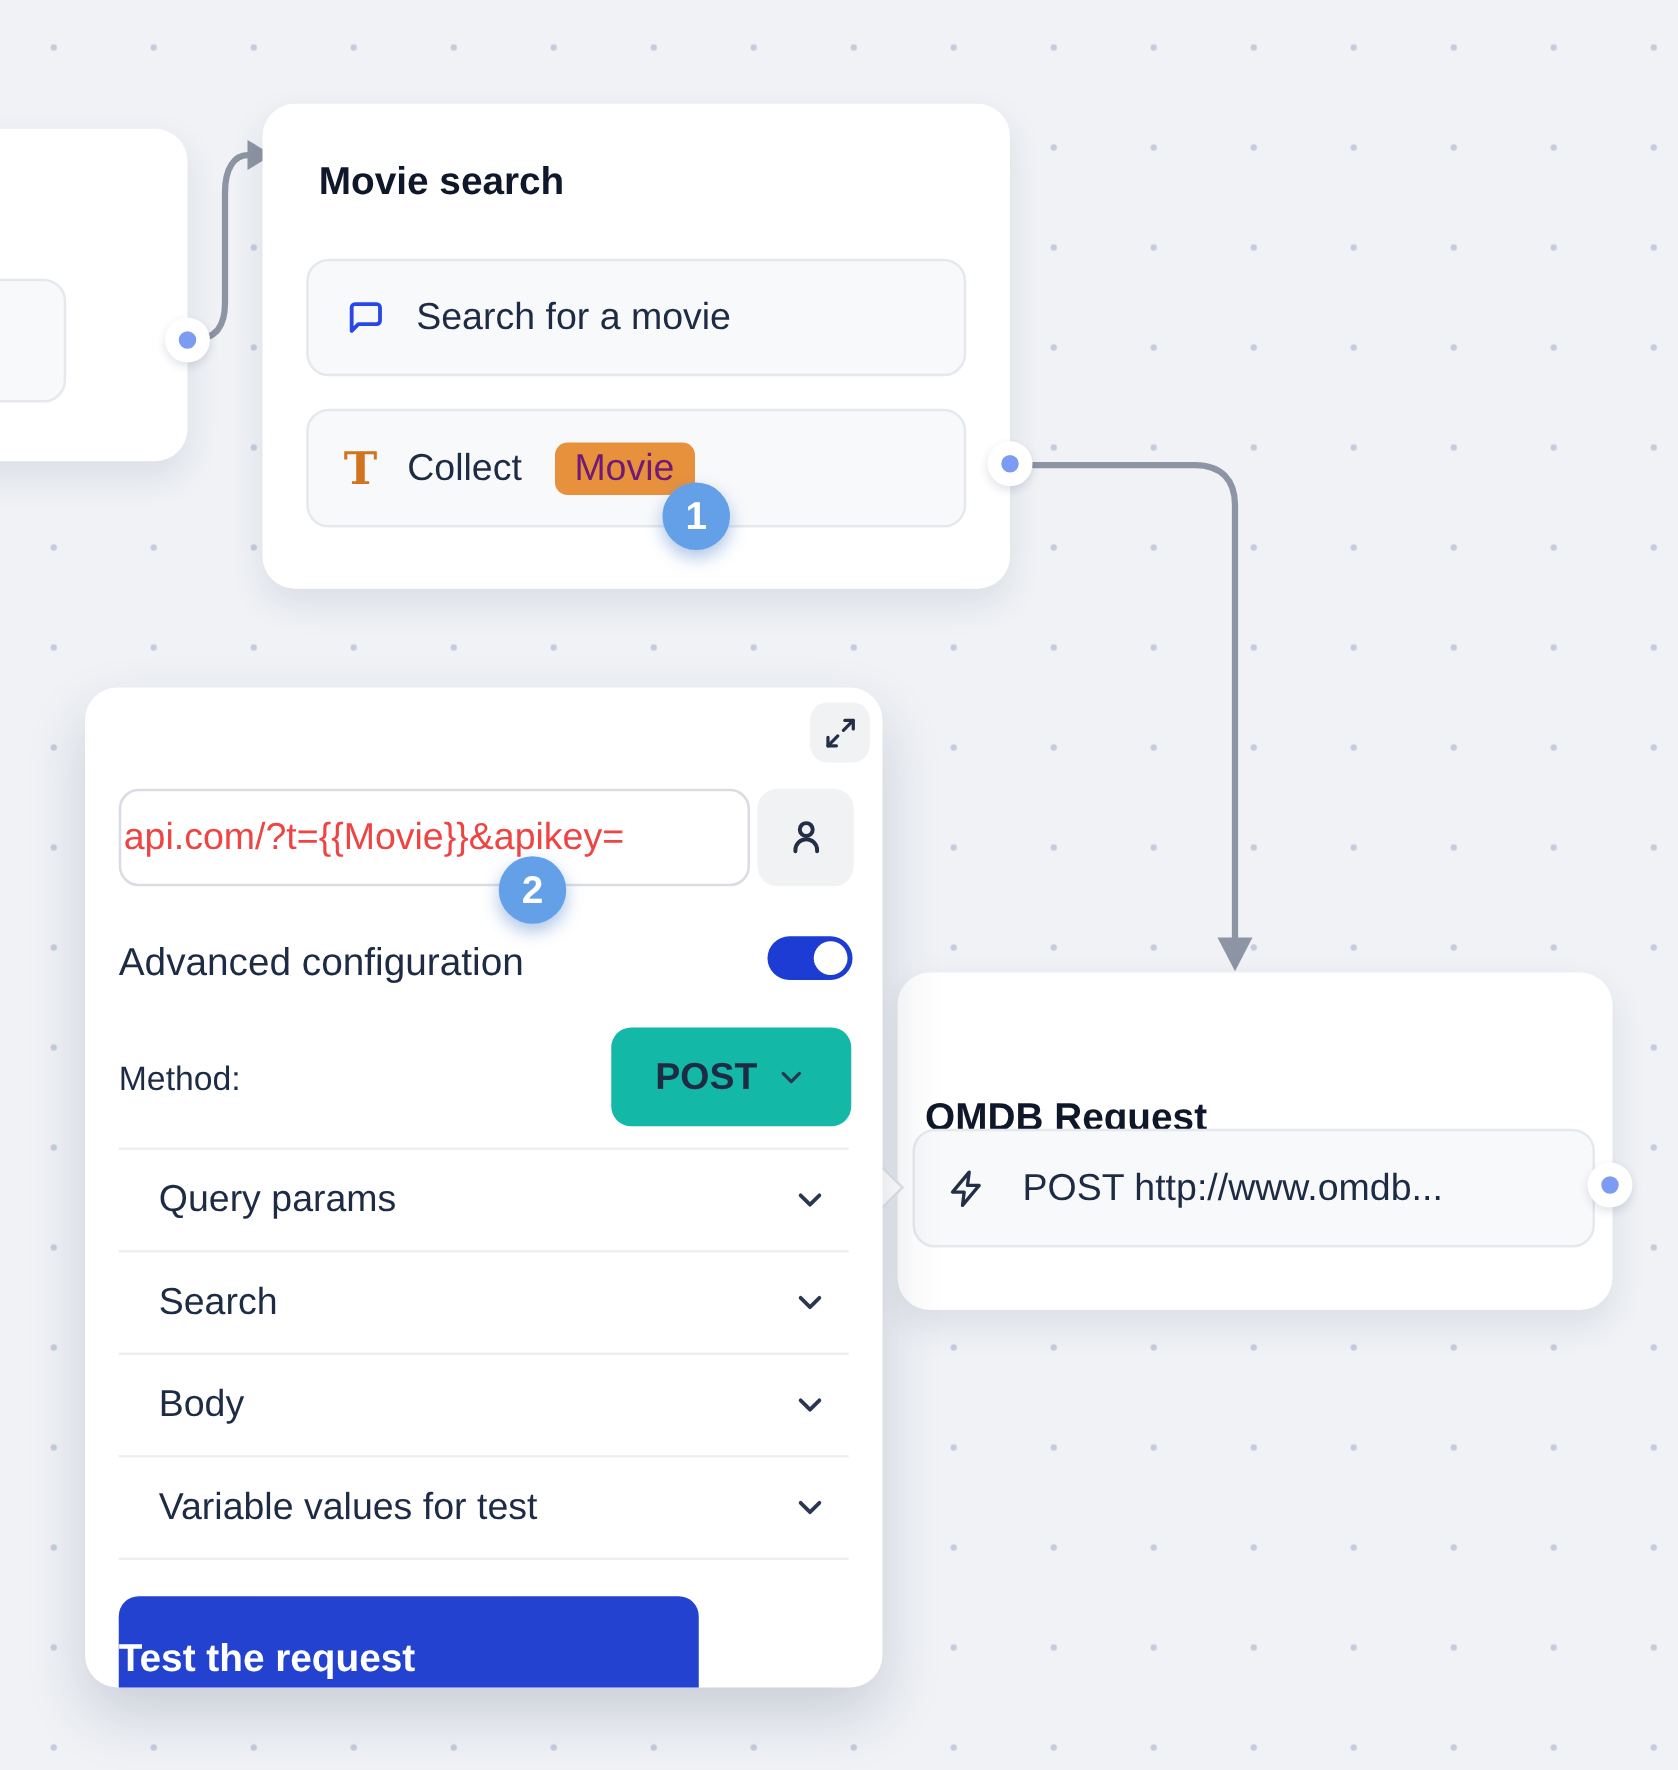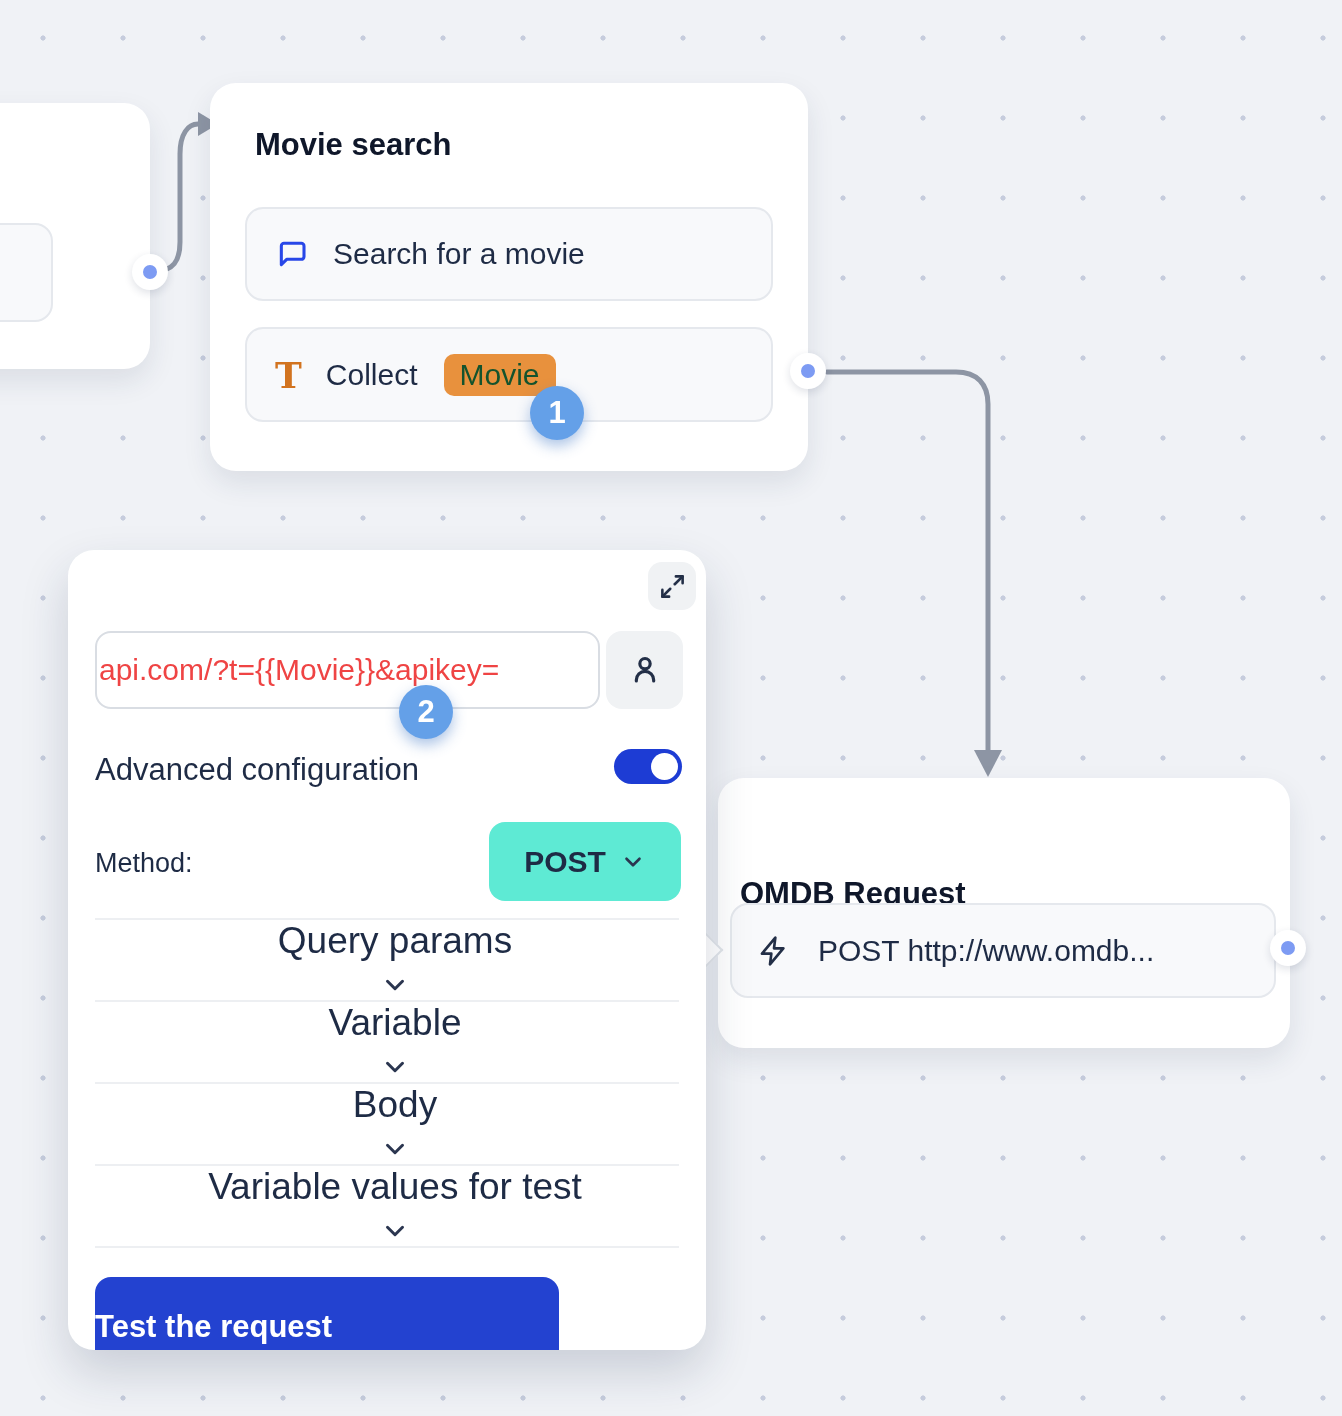--- a/index.html
+++ b/index.html
@@ -23,21 +23,21 @@
     box-shadow:0 12px 28px rgba(30,45,80,.10);
     z-index:20;
   }
   .node-title{ font-size:31px; font-weight:700; color:#0f172a; position:absolute; }
   .node-row{
     position:absolute; background:#f8f9fb; border:2px solid #e5e8ed; border-radius:18px;
     display:flex; align-items:center; padding-left:28px; gap:24px;
     font-size:30px; color:#1e2b45; white-space:nowrap; overflow:hidden;
   }
   .chip{
-    background:#e8913d; color:#14532d; border-radius:10px;
+    background:#e8913d; color:#701a75; border-radius:10px;
     padding:4px 16px; margin-left:2px;
   }
   .t-glyph{ font-family:"DejaVu Serif","Liberation Serif",serif; font-weight:700; font-size:36px; color:#d2731f; line-height:1; }
 
   .port{
     position:absolute; width:36px; height:36px; border-radius:50%;
     background:#ffffff; box-shadow:0 3px 8px rgba(30,45,80,.14);
     display:flex; align-items:center; justify-content:center; z-index:40;
   }
   .port i{ display:block; width:10px; height:10px; background:#fff; border:7px solid #7d9bf3; border-radius:50%; }
@@ -82,28 +82,28 @@
     display:flex; align-items:center; overflow:hidden;
   }
   #url-input .url-text{ font-size:30px; color:#ef4444; white-space:nowrap; margin-left:-10px; padding-left:12px; }
   #person-btn{ position:absolute; left:538px; top:81px; width:77px; height:78px; border-radius:16px; background:#f0f2f4; display:flex; align-items:center; justify-content:center; border:none; cursor:pointer; }
   #adv-label{ position:absolute; left:27px; top:202px; font-size:31px; }
   #adv-toggle{ position:absolute; left:546px; top:199px; width:68px; height:35px; border-radius:18px; background:#1d3cd4; cursor:pointer; }
   #adv-toggle .knob{ position:absolute; right:4px; top:4px; width:27px; height:27px; background:#fff; border-radius:50%; }
   #method-label{ position:absolute; left:27px; top:298px; font-size:27px; }
   #method-dd{
     position:absolute; left:421px; top:272px; width:192px; height:79px; border-radius:16px;
-    background:#5eead4; display:flex; align-items:center; justify-content:center; gap:14px;
+    background:#14b8a6; display:flex; align-items:center; justify-content:center; gap:14px;
     font-size:30px; font-weight:600; color:#1e2b45; border:none; cursor:pointer;
   }
   #sections{ position:absolute; left:27px; top:368px; width:584px; }
   .section-row{
     height:82px; border-top:2px solid #edeff2;
     display:flex; align-items:center; justify-content:space-between;
-    padding:0 16px 0 32px; font-size:37px; color:#1e2b45; cursor:pointer;flex-direction:column;
+    padding:0 16px 0 32px; font-size:30px; color:#1e2b45; cursor:pointer;
   }
   #sections .last-divider{ border-top:2px solid #edeff2; }
   #test-btn{
     position:absolute; left:27px; top:727px; width:464px; height:100px;
     background:#2342d0; border:none; border-radius:16px;
     color:#fff; font-size:31px; font-weight:600; font-family:inherit;
     line-height:72px; text-align:left; padding:0; cursor:pointer;
   }
   svg{ display:block; }
 </style>
@@ -197,21 +197,21 @@
     </button>
 
     <div id="sections">
       <div class="section-row">
         <span>Query params</span>
         <svg width="30" height="30" viewBox="0 0 24 24">
             <polyline points="6 9 12 15 18 9" fill="none" stroke="#2b3650" stroke-width="2.4" stroke-linecap="round" stroke-linejoin="round"></polyline>
           </svg>
       </div>
       <div class="section-row">
-        <span>Variable</span>
+        <span>Search</span>
         <svg width="30" height="30" viewBox="0 0 24 24">
             <polyline points="6 9 12 15 18 9" fill="none" stroke="#2b3650" stroke-width="2.4" stroke-linecap="round" stroke-linejoin="round"></polyline>
           </svg>
       </div>
       <div class="section-row">
         <span>Body</span>
         <svg width="30" height="30" viewBox="0 0 24 24">
             <polyline points="6 9 12 15 18 9" fill="none" stroke="#2b3650" stroke-width="2.4" stroke-linecap="round" stroke-linejoin="round"></polyline>
           </svg>
       </div>

